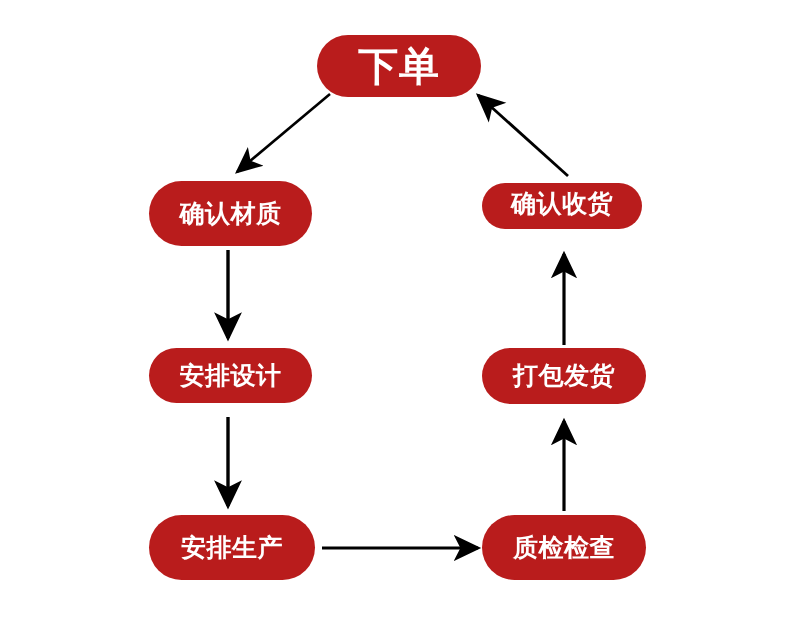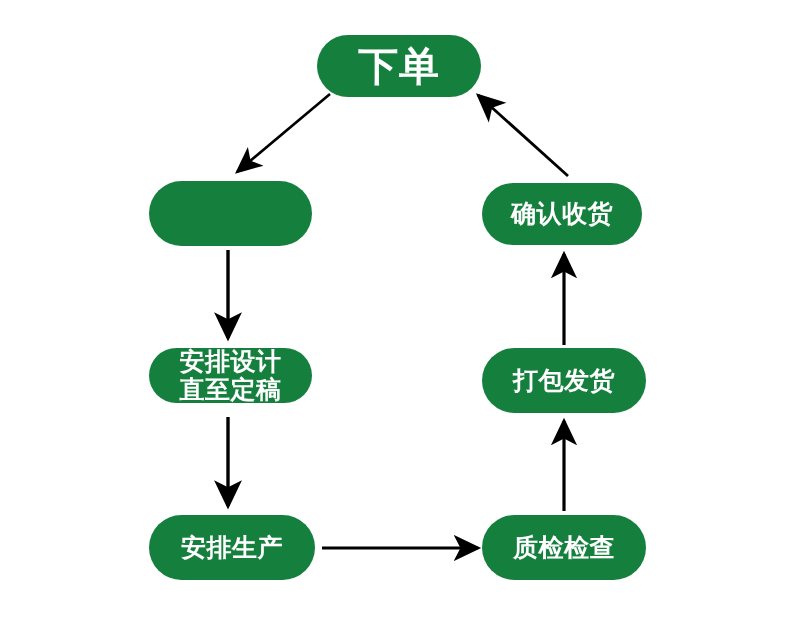--- a/index.html
+++ b/index.html
@@ -24,21 +24,21 @@
   .edge-layer {
     position: absolute;
     top: 0;
     left: 0;
     width: 790px;
     height: 625px;
     pointer-events: none;
   }
   .node {
     position: absolute;
-    background: #15803d;
+    background: #b91c1c;
     color: #ffffff;
     display: flex;
     flex-direction: column;
     align-items: center;
     justify-content: center;
     text-align: center;
     font-weight: bold;
     letter-spacing: 0.02em;
     box-sizing: border-box;
     -webkit-font-smoothing: antialiased;
@@ -79,31 +79,32 @@
   }
   #node-quality-check {
     left: 482px;  top: 515px;
     width: 164px; height: 65px;
     border-radius: 33px;
     font-size: 25px;
     line-height: 28px;
   }
   #node-pack-ship {
     left: 482px;  top: 348px;
-    width: 164px; height: 65px;
+    width: 164px; height: 56px;
     border-radius: 33px;
     font-size: 25px;
     line-height: 28px;
   }
   #node-confirm-receipt {
     left: 482px;  top: 183px;
-    width: 160px; height: 62px;
+    width: 160px; height: 46px;
     border-radius: 31px;
     font-size: 25px;
     line-height: 28px;
+    font-family: Liberation Mono, monospace;
   }
 </style>
 </head>
 <body>
 
 <div id="flowchart-canvas">
 
   <svg class="edge-layer" viewBox="0 0 790 625" width="790" height="625" xmlns="http://www.w3.org/2000/svg">
     <defs>
       <marker id="arrowhead" markerWidth="9" markerHeight="9" refX="7.6" refY="4.5" orient="auto" markerUnits="strokeWidth">
@@ -127,25 +128,25 @@
     <line x1="564" y1="345" x2="564" y2="254" stroke="#000000" stroke-width="3.2" marker-end="url(#arrowhead)"></line>
 
     <line x1="568" y1="176" x2="478" y2="95" stroke="#000000" stroke-width="2.8" marker-end="url(#arrowhead-thin)"></line>
   </svg>
 
   <div class="node" id="node-order">
     <span class="line">下单</span>
   </div>
 
   <div class="node" id="node-confirm-material">
+    <span class="line">确认材质</span>
   </div>
 
   <div class="node" id="node-arrange-design">
     <span class="line">安排设计</span>
-    <span class="line">直至定稿</span>
   </div>
 
   <div class="node" id="node-quality-check">
     <span class="line">质检检查</span>
   </div>
 
   <div class="node" id="node-arrange-production">
     <span class="line">安排生产</span>
   </div>
 

